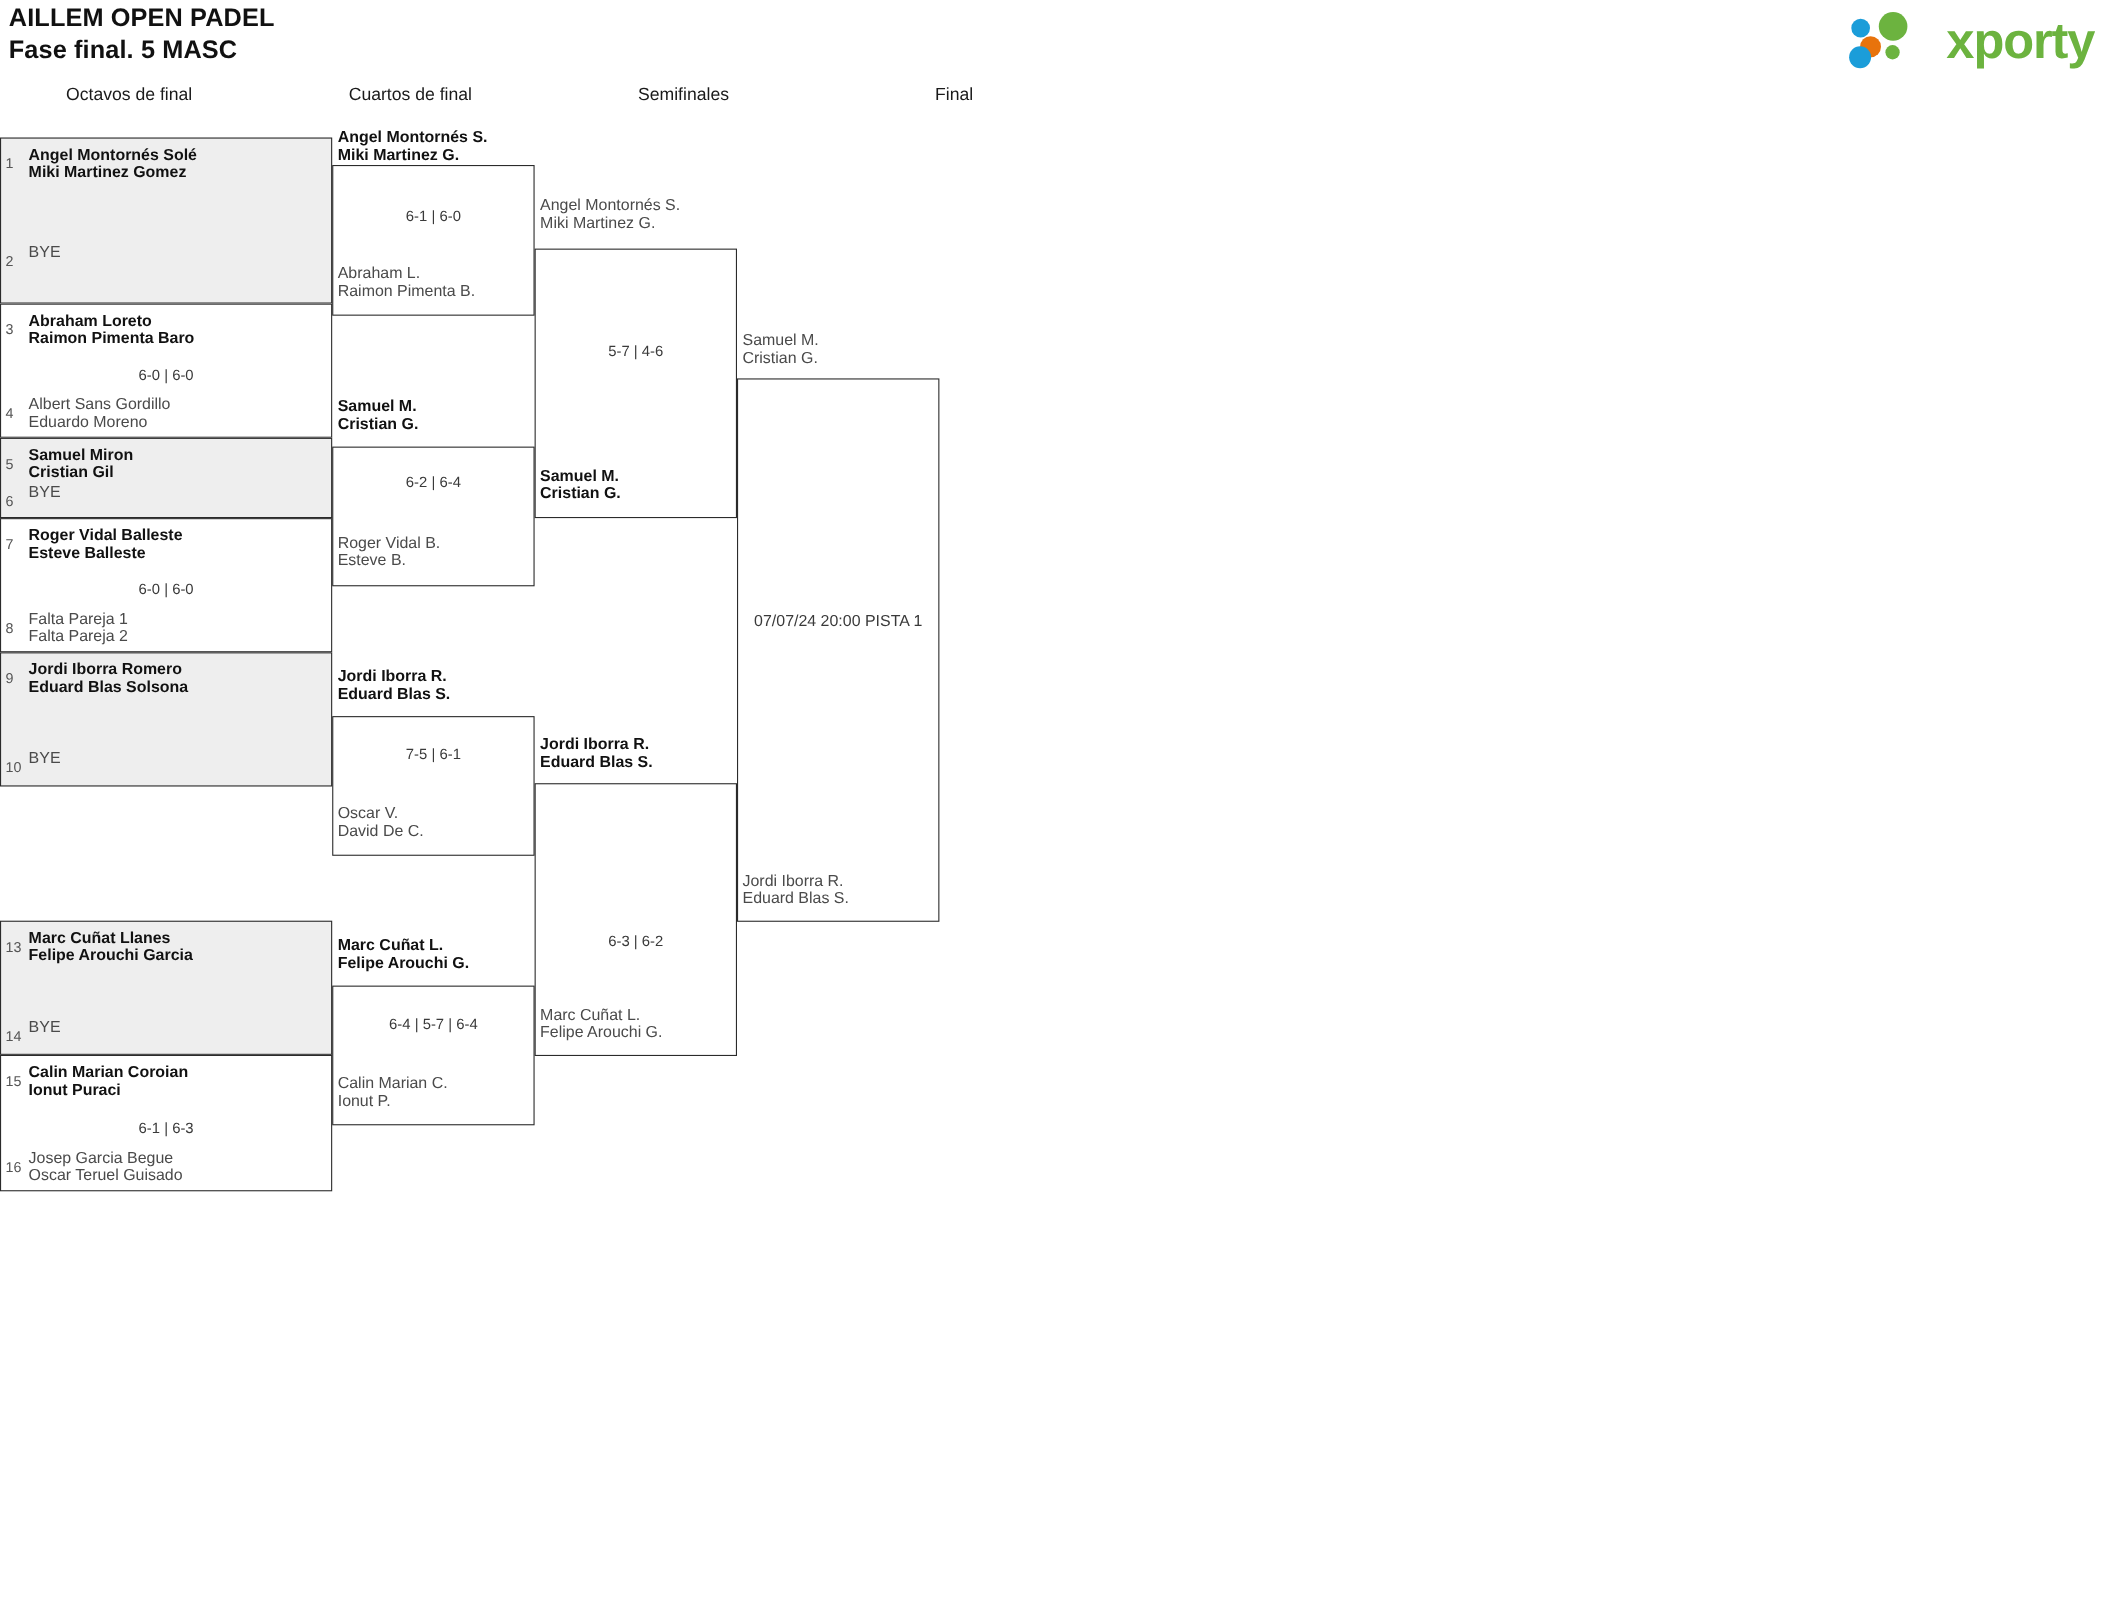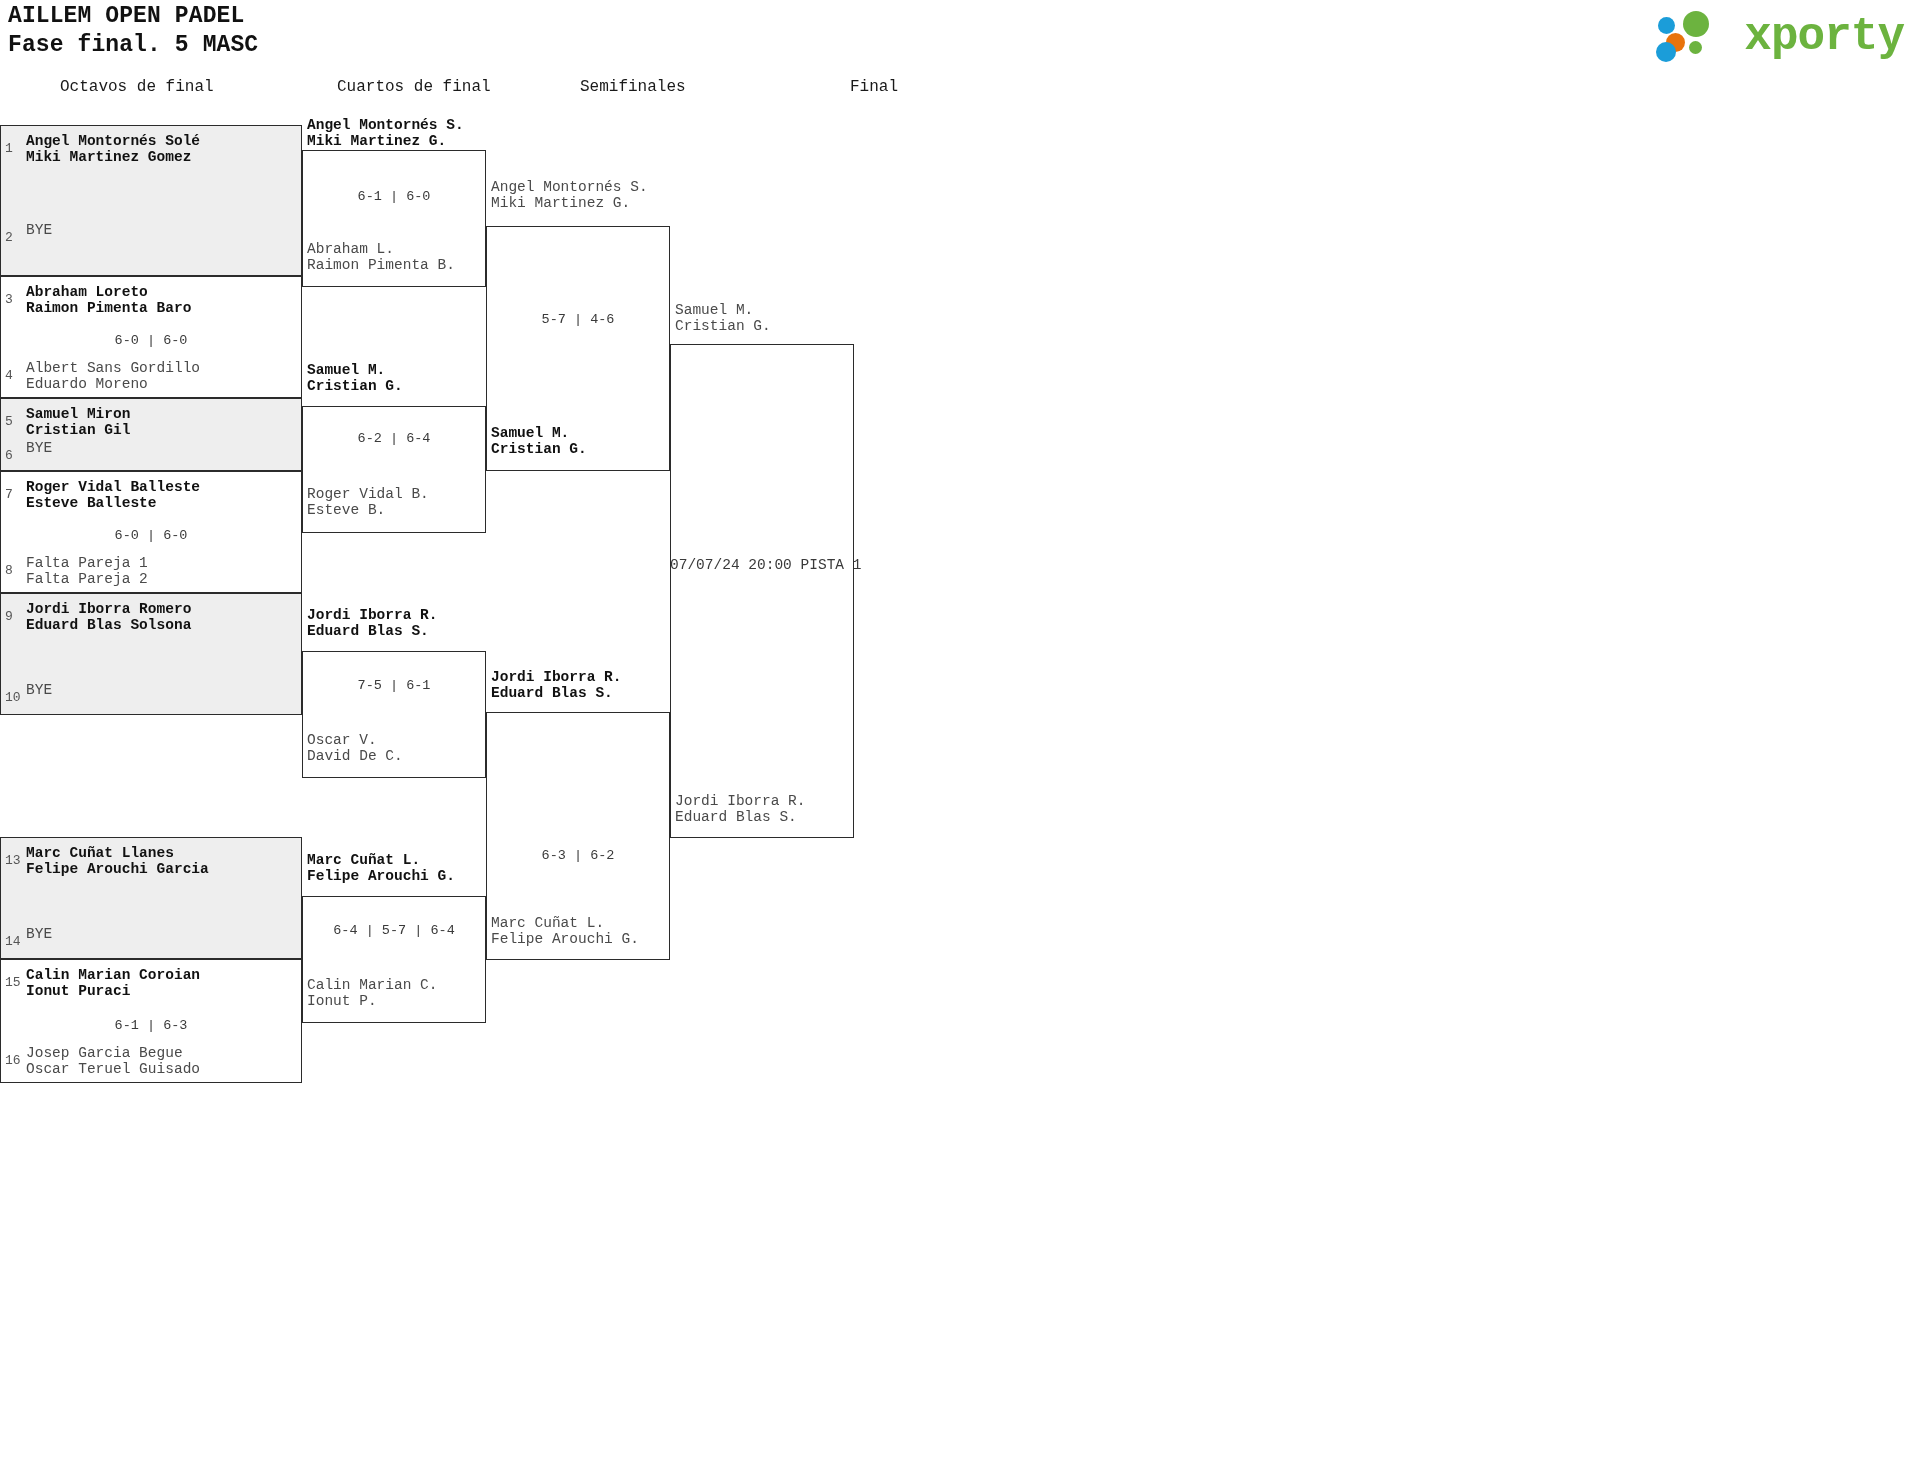--- a/index.html
+++ b/index.html
@@ -4,21 +4,21 @@
 <style>
   * { box-sizing: border-box; }
   html, body {
     margin: 0; padding: 0;
     background: #ffffff;
     width: 1920px; height: 1459px;
     font-family: "Liberation Sans", sans-serif;
     color: #1a1a1a;
     overflow: hidden;
   }
-  #root { position: relative; width: 1920px; height: 1459px; font-family: Liberation Mono, monospace; }
+  #root { position: relative; width: 1920px; height: 1459px; }
 
   
   .title-block { position: absolute; left: 8px; top: 2px; }
   .title-line1 { font-size: 23px; font-weight: bold; line-height: 29px; letter-spacing: .1px; color: #111; }
   .title-line2 { font-size: 23px; font-weight: bold; line-height: 29px; letter-spacing: .1px; color: #111; }
 
   .logo { position: absolute; right: 16px; top: 8px; display: flex; align-items: center; height: 58px; }
   .logo-dots { position: relative; width: 72px; height: 56px; }
   .dot { position: absolute; border-radius: 50%; }
   .logo-word { font-size: 46px; font-weight: bold; color: #6cb33f; letter-spacing: -1px; line-height: 46px; margin-left: 16px; }
@@ -83,21 +83,21 @@
       <span class="dot" style="left:2px;  top:8px;  width:17px; height:17px; background:#1b9dd9;"></span>
       <span class="dot" style="left:27px; top:2px;  width:26px; height:26px; background:#6cb33f;"></span>
       <span class="dot" style="left:10px; top:24px; width:19px; height:19px; background:#e8730c;"></span>
       <span class="dot" style="left:0px;  top:33px; width:20px; height:20px; background:#1b9dd9;"></span>
       <span class="dot" style="left:33px; top:32px; width:13px; height:13px; background:#6cb33f;"></span>
     </div>
     <div class="logo-word">xporty</div>
   </div>
 
   <div class="round-head" style="left:60px;  top:78px; width:184px;">Octavos de final</div>
-  <div class="round-head" style="left:337px; top:78px; width:170px;">Cuartos de final</div>
+  <div class="round-head" style="left:317px; top:78px; width:170px;">Cuartos de final</div>
   <div class="round-head" style="left:580px; top:78px; width:160px;">Semifinales</div>
   <div class="round-head" style="left:850px; top:78px; width:110px;">Final</div>
 
   <div class="m1 bye" style="top:125px; width:302px; height:151px;">
     <span class="seed" style="top:15px;">1</span>
     <div class="names1" style="top:8px;">
       <span class="ln win">Angel Montornés Solé</span>
       <span class="ln win">Miki Martinez Gomez</span>
     </div>
     <span class="seed" style="top:104px;">2</span>

